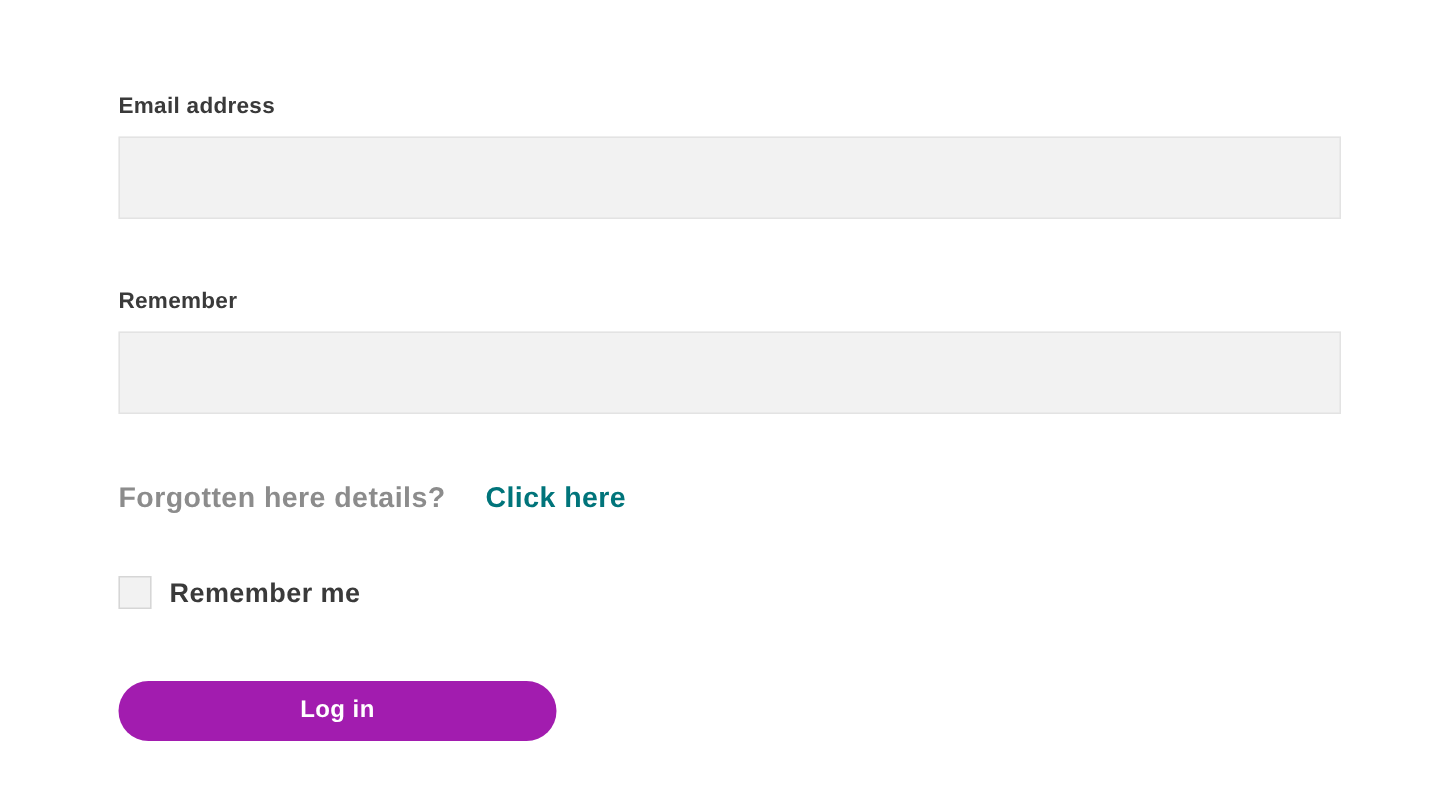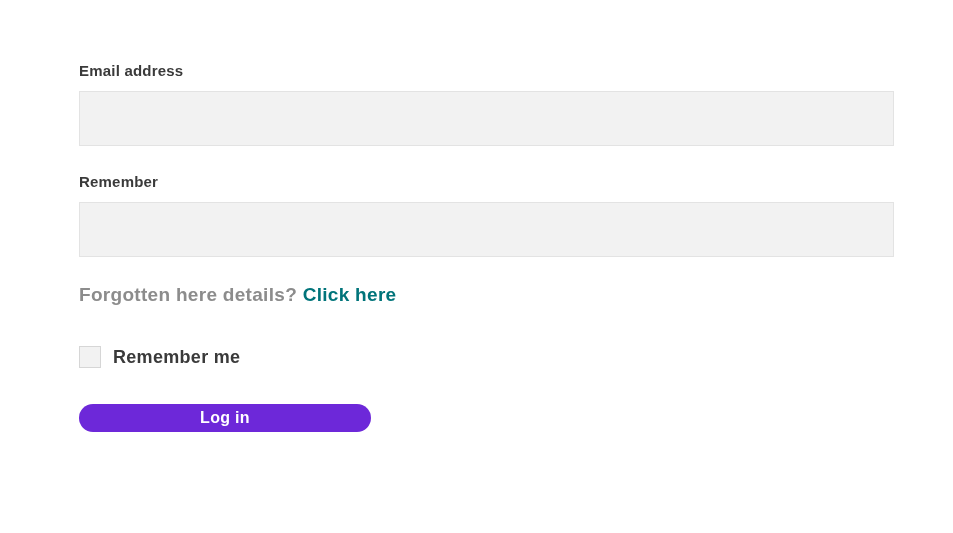--- a/index.html
+++ b/index.html
@@ -14,21 +14,21 @@
       height: 533px;
       position: relative;
     }
     .form-container {
       position: absolute;
       left: 79px;
       top: 62px;
       width: 815px;
     }
     .field-group {
-      margin-bottom: 27px;
+      margin-bottom: 46px;
     }
     .field-label {
       display: block;
       font-size: 15px;
       font-weight: 600;
       color: #3a3a3a;
       margin-bottom: 12px;
       letter-spacing: 0.2px;
     }
     .text-input {
@@ -45,25 +45,26 @@
       font-weight: 600;
       color: #8c8c8c;
       margin-top: 8px;
       margin-bottom: 40px;
       letter-spacing: 0.3px;
     }
     .forgotten-link {
       color: #00747a;
       text-decoration: none;
       cursor: pointer;
+      margin-left: 21px;
     }
     .remember-row {
       display: flex;
       align-items: center;
-      margin-bottom: 36px;
+      margin-bottom: 48px;
     }
     .checkbox {
       width: 22px;
       height: 22px;
       background: #f2f2f2;
       border: 1px solid #d6d6d6;
       margin-right: 12px;
       cursor: pointer;
       appearance: none;
       -webkit-appearance: none;
@@ -72,22 +73,22 @@
       background: #00747a;
     }
     .remember-label {
       font-size: 18px;
       font-weight: 600;
       color: #3a3a3a;
       letter-spacing: 0.3px;
     }
     .login-button {
       width: 292px;
-      height: 28px;
-      background: #6d28d9;
+      height: 40px;
+      background: #a21caf;
       color: #ffffff;
       border: none;
       border-radius: 20px;
       font-size: 16px;
       font-weight: 700;
       cursor: pointer;
       margin-bottom: 32px;
       letter-spacing: 0.3px;
     }
     .register-link {

